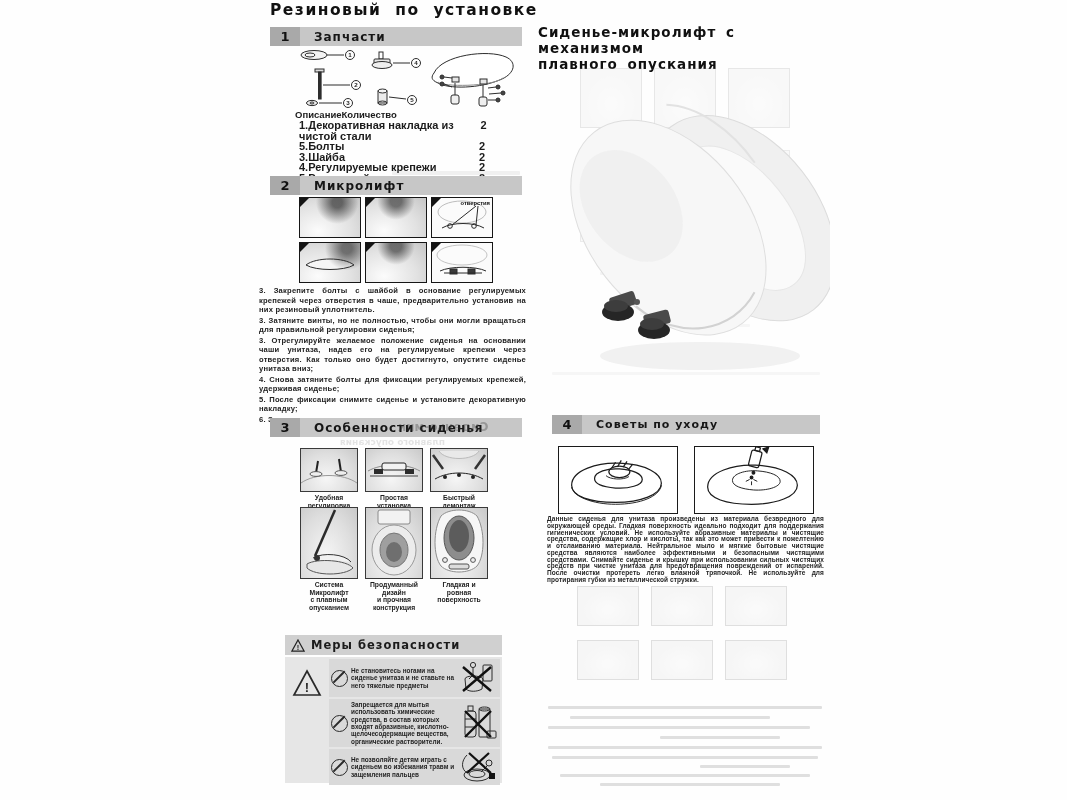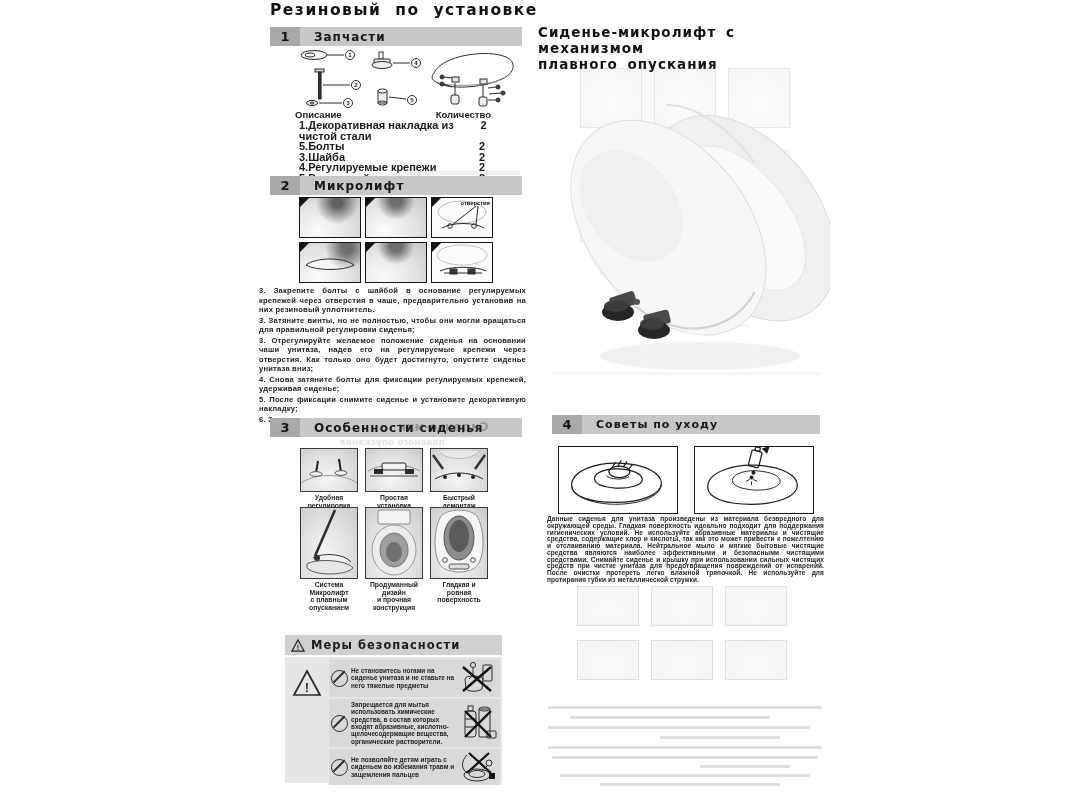--- a/index.html
+++ b/index.html
@@ -11,21 +11,21 @@
   .bar{position:absolute;height:19px;background:#c7c7c7;display:flex;align-items:center;}
   .bar-num{width:30px;height:19px;background:#a9a9a9;display:flex;align-items:center;justify-content:center;
            font-weight:bold;font-size:13px;font-family:"DejaVu Sans",sans-serif;color:#111;}
   .bar-label{padding-left:14px;font-weight:bold;font-size:12px;letter-spacing:1px;
              font-family:"DejaVu Sans",sans-serif;color:#161616;}
 
   .main-title{position:absolute;left:270px;top:1px;margin:0;font-size:15.5px;font-weight:bold;
               letter-spacing:1.5px;word-spacing:7px;font-family:"DejaVu Sans",sans-serif;color:#111;}
 
   
-  .parts-header{position:absolute;left:295px;top:109px;width:196px;display:flex;justify-content:space-between;
+  .parts-header{position:absolute;left:295px;top:109px;width:196px;display:flex;justify-content:flex-start;
                 font-size:9.5px;font-weight:bold;}
   .parts-rows{position:absolute;left:299px;top:120px;width:190px;}
   .prow{display:flex;justify-content:space-between;font-size:11px;font-weight:bold;line-height:10.6px;}
   .prow .qty{width:14px;text-align:center;}
 
   
   .grid2{position:absolute;left:299px;top:197px;display:grid;grid-template-columns:repeat(3,62px);
          grid-auto-rows:41px;gap:4px 4px;}
   .ph{position:relative;border:1px solid #161616;background:
         radial-gradient(ellipse at 30% 85%, #fcfcfc 0%, #e2e2e2 55%, #c6c6c6 100%);overflow:hidden;}

